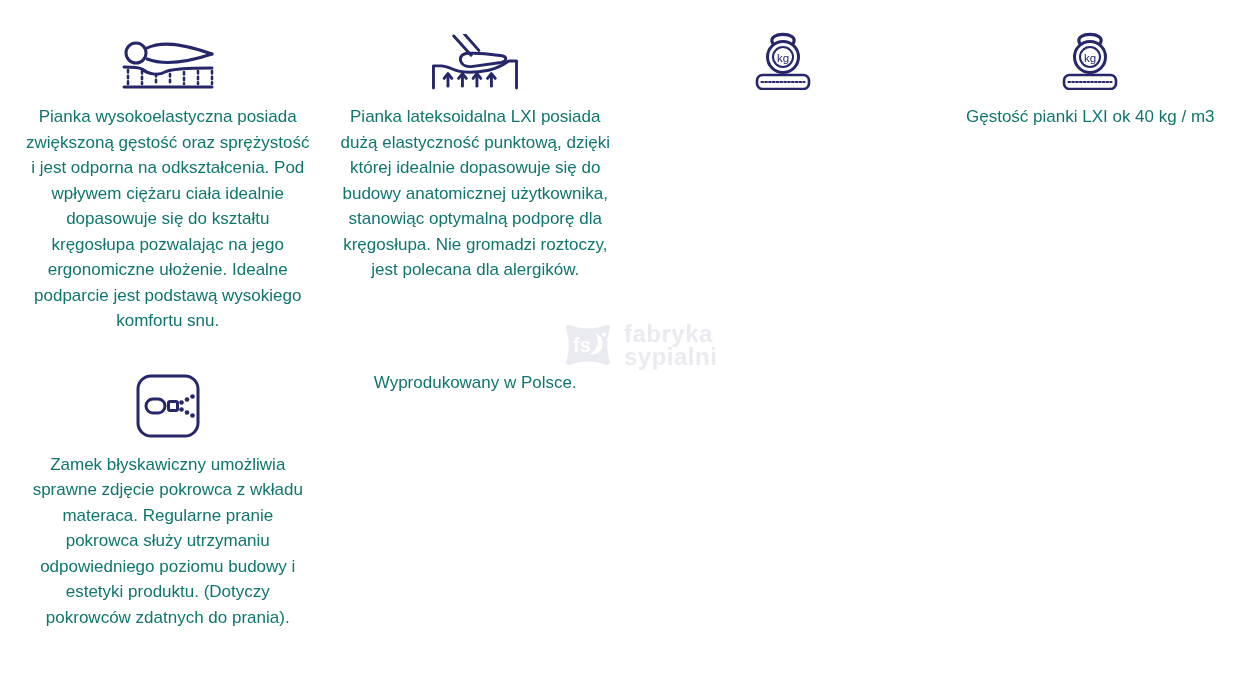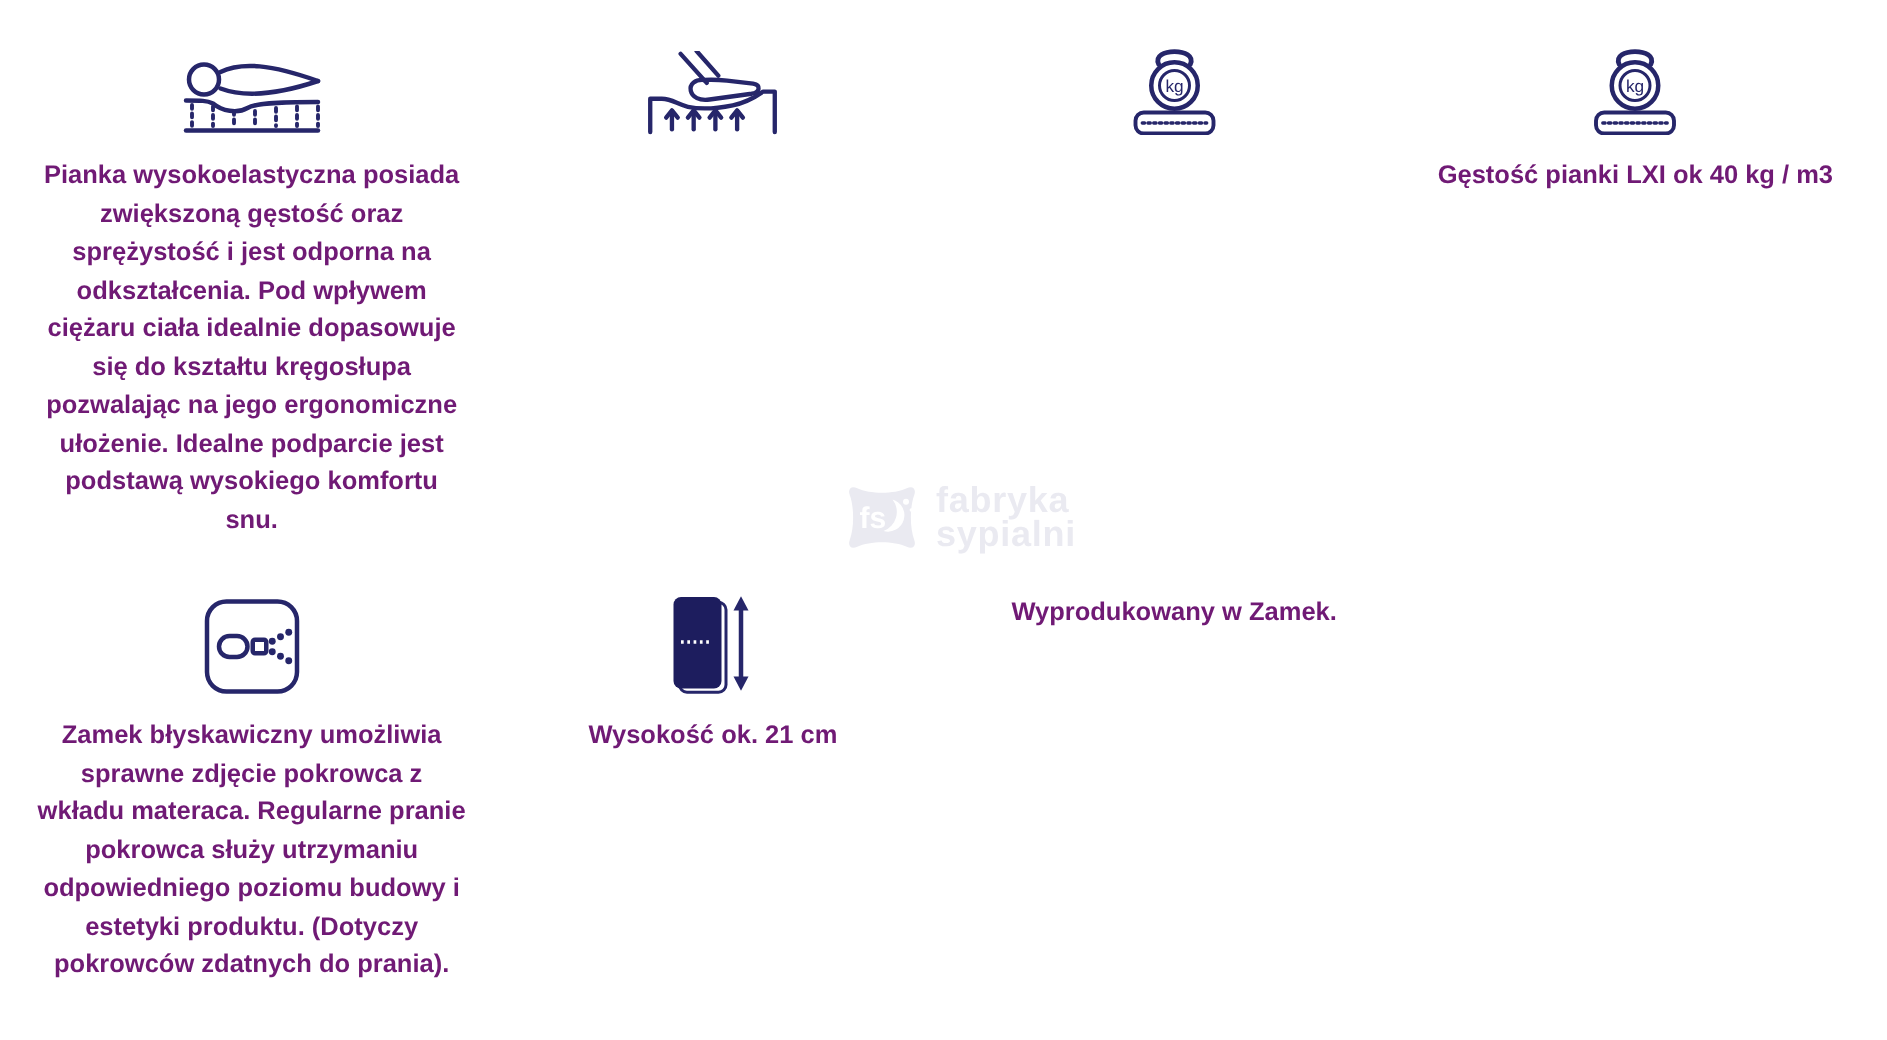--- a/index.html
+++ b/index.html
@@ -8,22 +8,22 @@
     font-family:"Liberation Sans",sans-serif;
   }
   .features{
     position:absolute;inset:0;display:grid;grid-template-columns:repeat(4,1fr);
     padding:28px 14px 0 14px;row-gap:36px;align-content:start;z-index:1;
   }
   .cell{display:flex;flex-direction:column;align-items:center;padding:0 8px;}
   .icon-box{height:62px;display:flex;align-items:flex-end;justify-content:center;margin-bottom:14px;}
   .row2 .icon-box{height:68px;}
   .txt{
-    margin:0;font-size:17px;line-height:25.5px;color:#701a75;text-align:center;
-    max-width:286px;font-weight:700;
+    margin:0;font-size:17px;line-height:25.5px;color:#0f766e;text-align:center;
+    max-width:286px;font-weight:400;
   }
   .flag-lift{margin-bottom:4px;}
   .watermark{
     position:absolute;left:562px;top:320px;display:flex;align-items:center;gap:10px;z-index:0;
   }
   .wm-text{display:flex;flex-direction:column;font-size:24px;line-height:23px;font-weight:bold;
     color:#eaeaf1;letter-spacing:.5px;}
   svg{display:block;}
 </style>
 </head>
@@ -81,20 +81,21 @@
               <path d="M 16 46 L 20 41 L 24 46"></path>
             <line x1="35" y1="54" x2="35" y2="42"></line>
               <path d="M 31 46 L 35 41 L 39 46"></path>
             <line x1="50" y1="54" x2="50" y2="42"></line>
               <path d="M 46 46 L 50 41 L 54 46"></path>
             <line x1="65" y1="54" x2="65" y2="42"></line>
               <path d="M 61 46 L 65 41 L 69 46"></path>
           </g>
         </svg>
       </div>
+      <p class="txt">Pianka lateksoidalna LXI posiada dużą elastyczność punktową, dzięki której idealnie dopasowuje się do budowy anatomicznej użytkownika, stanowiąc optymalną podporę dla kręgosłupa. Nie gromadzi roztoczy, jest polecana dla alergików.</p>
     </div>
 
     <div class="cell">
       <div class="icon-box">
         <svg width="56" height="62" viewBox="0 0 56 62" fill="none" stroke="#26266a" stroke-linecap="round">
           <path d="M 17.5 15 C 12 3.5 44 3.5 38.5 15" stroke-width="3.2"></path>
           <circle cx="28" cy="29" r="15.5" stroke-width="3" fill="#ffffff"></circle>
           <circle cx="28" cy="29" r="10" stroke-width="2"></circle>
           <text x="28" y="33.5" font-size="11.5" text-anchor="middle" fill="#26266a" stroke="none" font-family="Liberation Sans, sans-serif">kg</text>
           <rect x="2" y="47" width="52" height="14" rx="5.5" stroke-width="2.6"></rect>
@@ -129,32 +130,19 @@
               <circle cx="56.5" cy="22.5" r="2.3"></circle>
             <circle cx="45.5" cy="35.5" r="2.3"></circle>
               <circle cx="51" cy="38.5" r="2.3"></circle>
               <circle cx="56.5" cy="41.5" r="2.3"></circle>
           </g>
         </svg>
       </div>
       <p class="txt">Zamek błyskawiczny umożliwia sprawne zdjęcie pokrowca z wkładu materaca. Regularne pranie pokrowca służy utrzymaniu odpowiedniego poziomu budowy i estetyki produktu. (Dotyczy pokrowców zdatnych do prania).</p>
     </div>
 
-    <div class="cell row2">
-      <div class="icon-box">
-        <svg width="56" height="68" viewBox="0 0 56 68" fill="none">
-          <rect x="6" y="6.5" width="31" height="60" rx="5" stroke="#26266a" stroke-width="2"></rect>
-          <rect x="2" y="3" width="32" height="61" rx="5" fill="#1d1d5e"></rect>
-          <line x1="7" y1="33" x2="26" y2="33" stroke="#ffffff" stroke-width="2.4" stroke-dasharray="1.8 2.4"></line>
-          <line x1="47" y1="6" x2="47" y2="62" stroke="#26266a" stroke-width="3"></line>
-          <polygon points="42,12 47,2.5 52,12" fill="#26266a"></polygon>
-          <polygon points="42,56 47,65.5 52,56" fill="#26266a"></polygon>
-        </svg>
-      </div>
-      <p class="txt">Wysokość ok. 21 cm</p>
-    </div>
 
     <div class="cell row2">
-      <p class="txt">Wyprodukowany w Zamek.</p>
+      <p class="txt">Wyprodukowany w Polsce.</p>
     </div>
 
   </div>
 </div>
 
 </body></html>

